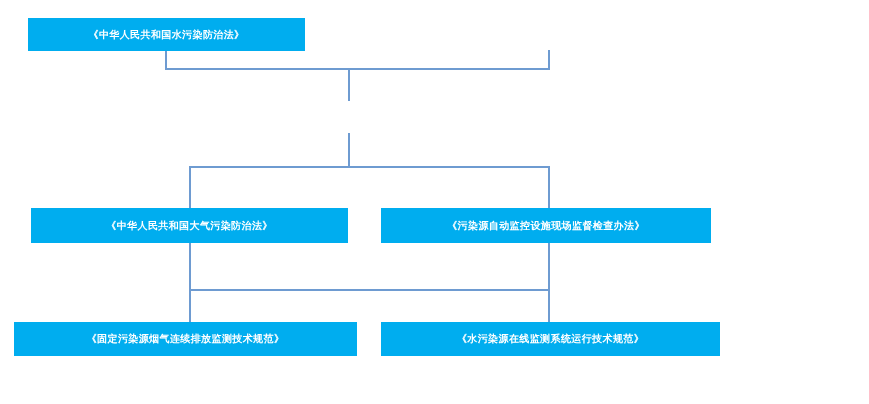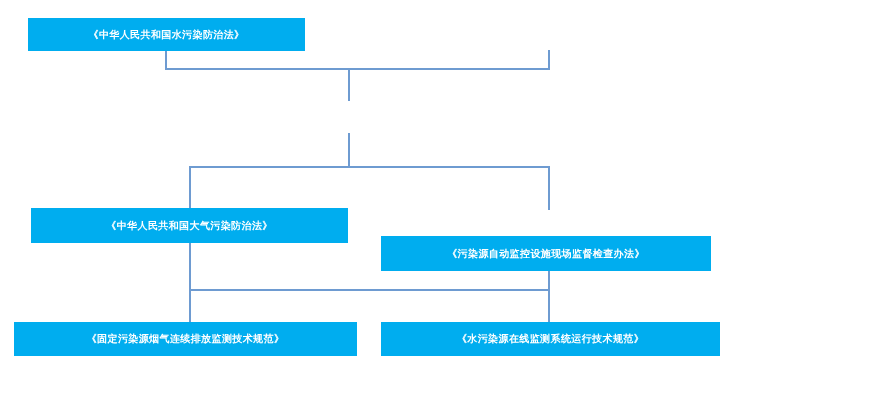--- a/index.html
+++ b/index.html
@@ -63,19 +63,19 @@
   <div class="conn h" style="left:189px; top:289px; width:361px;"></div>
   <div class="conn v" style="left:189px; top:289px; height:35px;"></div>
   <div class="conn v" style="left:548px; top:289px; height:35px;"></div>
 
   <div class="node" style="left:28px; top:18px; width:277px; height:33px;">《中华人民共和国水污染防治法》</div>
 
 
 
   <div class="node" style="left:31px; top:208px; width:317px; height:35px;">《中华人民共和国大气污染防治法》</div>
 
-  <div class="node" style="left:381px; top:208px; width:330px; height:35px;margin-top:28px;">《污染源自动监控设施现场监督检查办法》</div>
+  <div class="node" style="left:381px; top:208px; width:330px; height:35px;">《污染源自动监控设施现场监督检查办法》</div>
 
   <div class="node" style="left:14px; top:322px; width:343px; height:34px;">《固定污染源烟气连续排放监测技术规范》</div>
 
   <div class="node" style="left:381px; top:322px; width:339px; height:34px;">《水污染源在线监测系统运行技术规范》</div>
 
 </div>
 
 </body></html>

